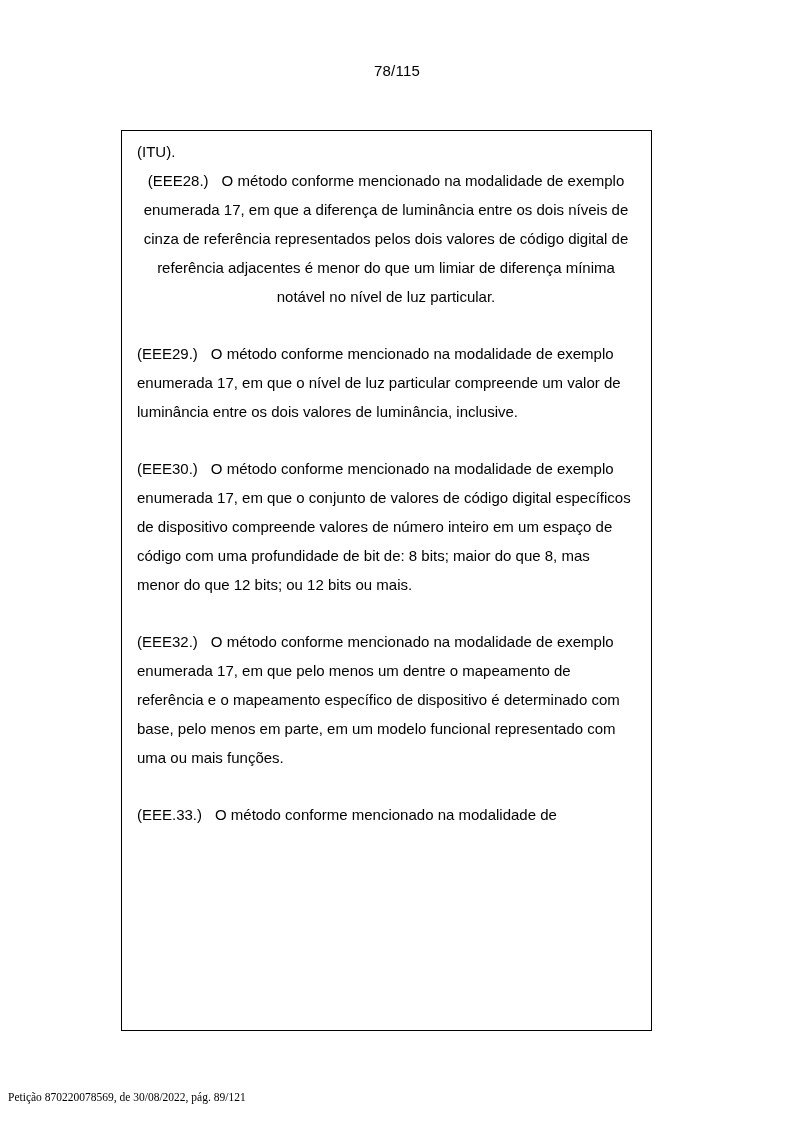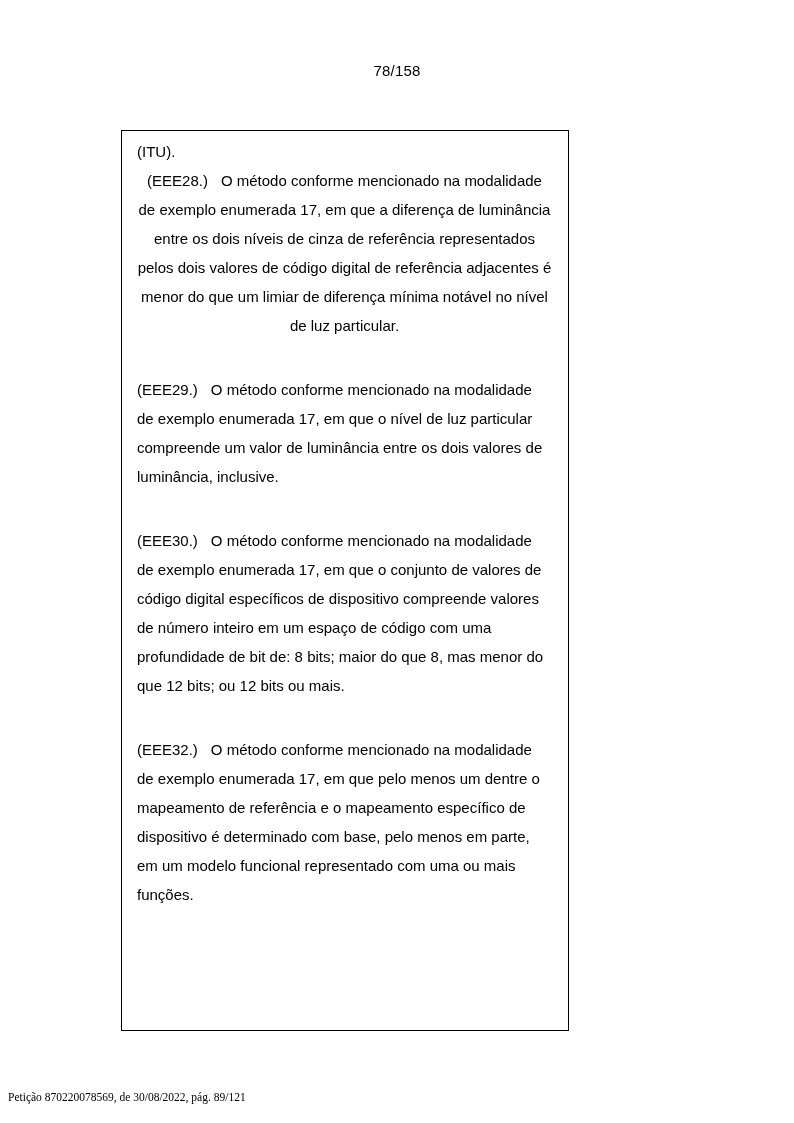--- a/index.html
+++ b/index.html
@@ -18,33 +18,33 @@
     left: 0;
     width: 100%;
     text-align: center;
     font-size: 15px;
     letter-spacing: 0.2px;
   }
   .content-box {
     position: absolute;
     top: 130px;
     left: 121px;
-    width: 448px;
+    width: 531px;
     height: 901px;
     border: 1px solid #000000;
     padding: 6px 16px 0 15px;
     font-size: 15px;
     line-height: 29px;
     overflow: hidden;
   }
   .intro {
     margin: 0;
   }
   .para {
-    margin-top: 35px;
+    margin-top: 28px;
     text-align: left;
   }
   .intro + .para {
     margin-top: 0;
     text-align: center;
   }
   .claim-label {
     margin-right: 13px;
   }
   .footer-note {
@@ -54,33 +54,34 @@
     font-family: "Liberation Serif", serif;
     font-size: 11.5px;
     margin-top: 37px;
   }
 </style>
 </head>
 <body>
 
 <div>
 
-  <div class="page-number">78/158</div>
+  <div class="page-number">78/115</div>
 
   <div class="content-box">
 
     <p class="intro">(ITU).</p>
 
     <p class="para"><span class="claim-label">(EEE28.)</span><span>O método conforme mencionado na modalidade de exemplo enumerada 17, em que a diferença de luminância entre os dois níveis de cinza de referência representados pelos dois valores de código digital de referência adjacentes é menor do que um limiar de diferença mínima notável no nível de luz particular.</span></p>
 
     <p class="para"><span class="claim-label">(EEE29.)</span><span>O método conforme mencionado na modalidade de exemplo enumerada 17, em que o nível de luz particular compreende um valor de luminância entre os dois valores de luminância, inclusive.</span></p>
 
     <p class="para"><span class="claim-label">(EEE30.)</span><span>O método conforme mencionado na modalidade de exemplo enumerada 17, em que o conjunto de valores de código digital específicos de dispositivo compreende valores de número inteiro em um espaço de código com uma profundidade de bit de: 8 bits; maior do que 8, mas menor do que 12 bits; ou 12 bits ou mais.</span></p>
 
 
     <p class="para"><span class="claim-label">(EEE32.)</span><span>O método conforme mencionado na modalidade de exemplo enumerada 17, em que pelo menos um dentre o mapeamento de referência e o mapeamento específico de dispositivo é determinado com base, pelo menos em parte, em um modelo funcional representado com uma ou mais funções.</span></p>
 
+    <p class="para"><span class="claim-label">(EEE.33.)</span><span>O método conforme mencionado na modalidade de</span></p>
 
   </div>
 
   <div class="footer-note">Petição 870220078569, de 30/08/2022, pág. 89/121</div>
 
 </div>
 
 </body></html>

